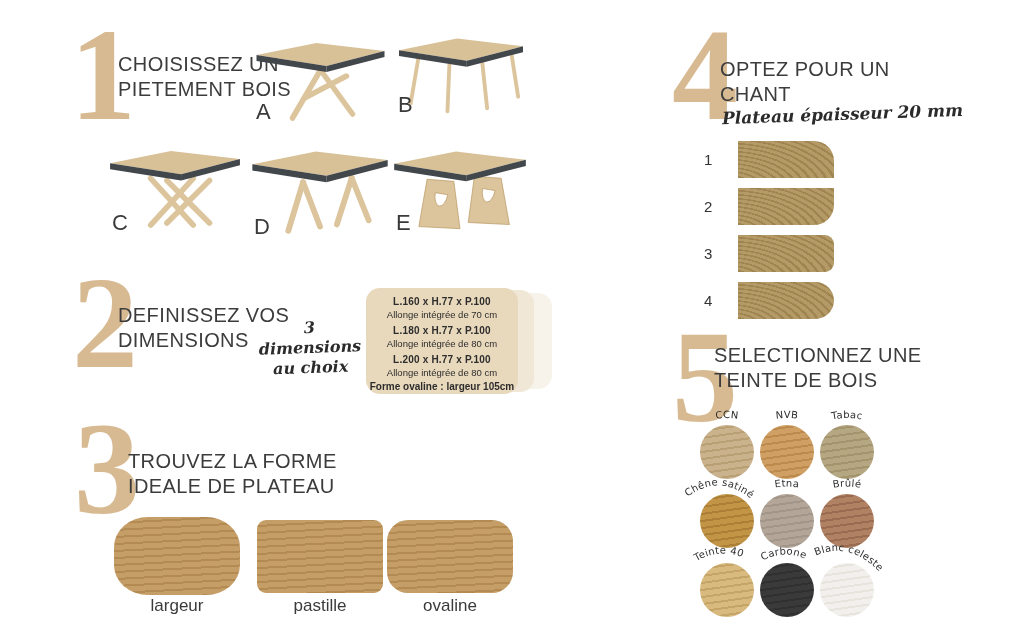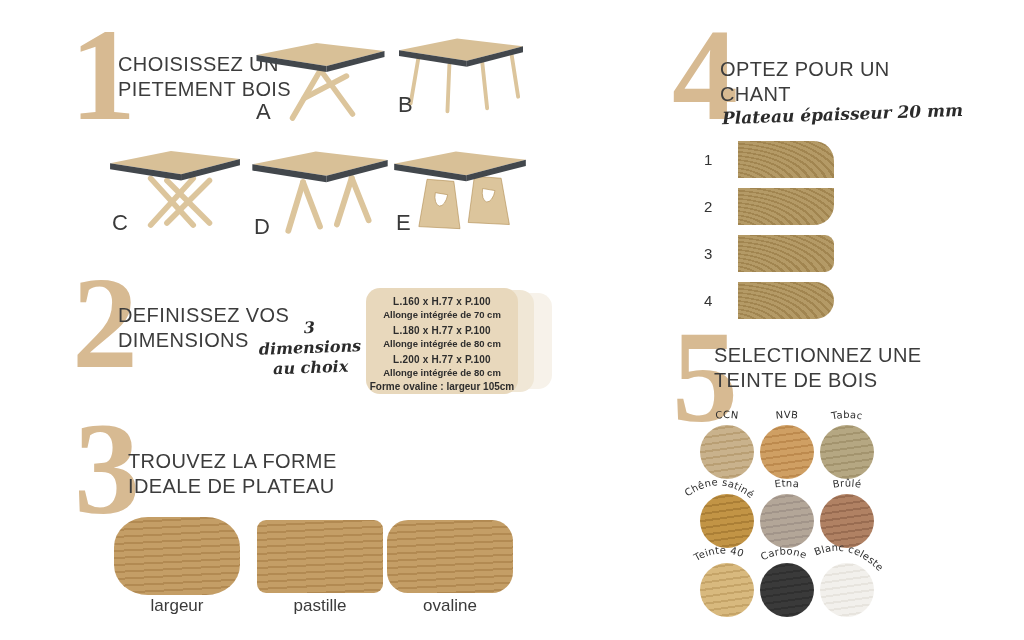--- a/index.html
+++ b/index.html
@@ -40,21 +40,21 @@
   
   .dim-stack { position:absolute; left:366px; top:288px; width:192px; height:106px; }
   .dim-bg { position:absolute; border-radius:14px; }
   .dim-bg3 { left:36px; top:5px;  width:150px; height:96px;  background:var(--card3); }
   .dim-bg2 { left:18px; top:2px;  width:150px; height:102px; background:var(--card2); }
   .dim-main {
     position:absolute; left:0; top:0; width:152px; height:106px; background:var(--card1);
     border-radius:14px; text-align:center; padding-top:6px;
   }
   .dim-size   { font-size:10px; line-height:15px; font-weight:700; color:#2d2d2d; letter-spacing:0.2px; }
-  .dim-detail { font-size:9.5px; line-height:11px; color:#2d2d2d; margin-bottom:3px;font-weight:bold; }
+  .dim-detail { font-size:9.5px; line-height:11px; color:#2d2d2d; margin-bottom:3px; }
   .dim-foot   { font-size:10px; line-height:12px; font-weight:700; color:#2d2d2d; margin-top:2px; }
 
   
   .wood {
     background:repeating-linear-gradient(177deg,
       var(--plateau1) 0px, var(--plateau1) 5px, var(--plateau2) 5px, var(--plateau2) 7px);
   }
   .shape { position:absolute; }
   .shape-lentille { border-radius:34px / 30px; }
   .shape-pastille { border-radius:9px; }

